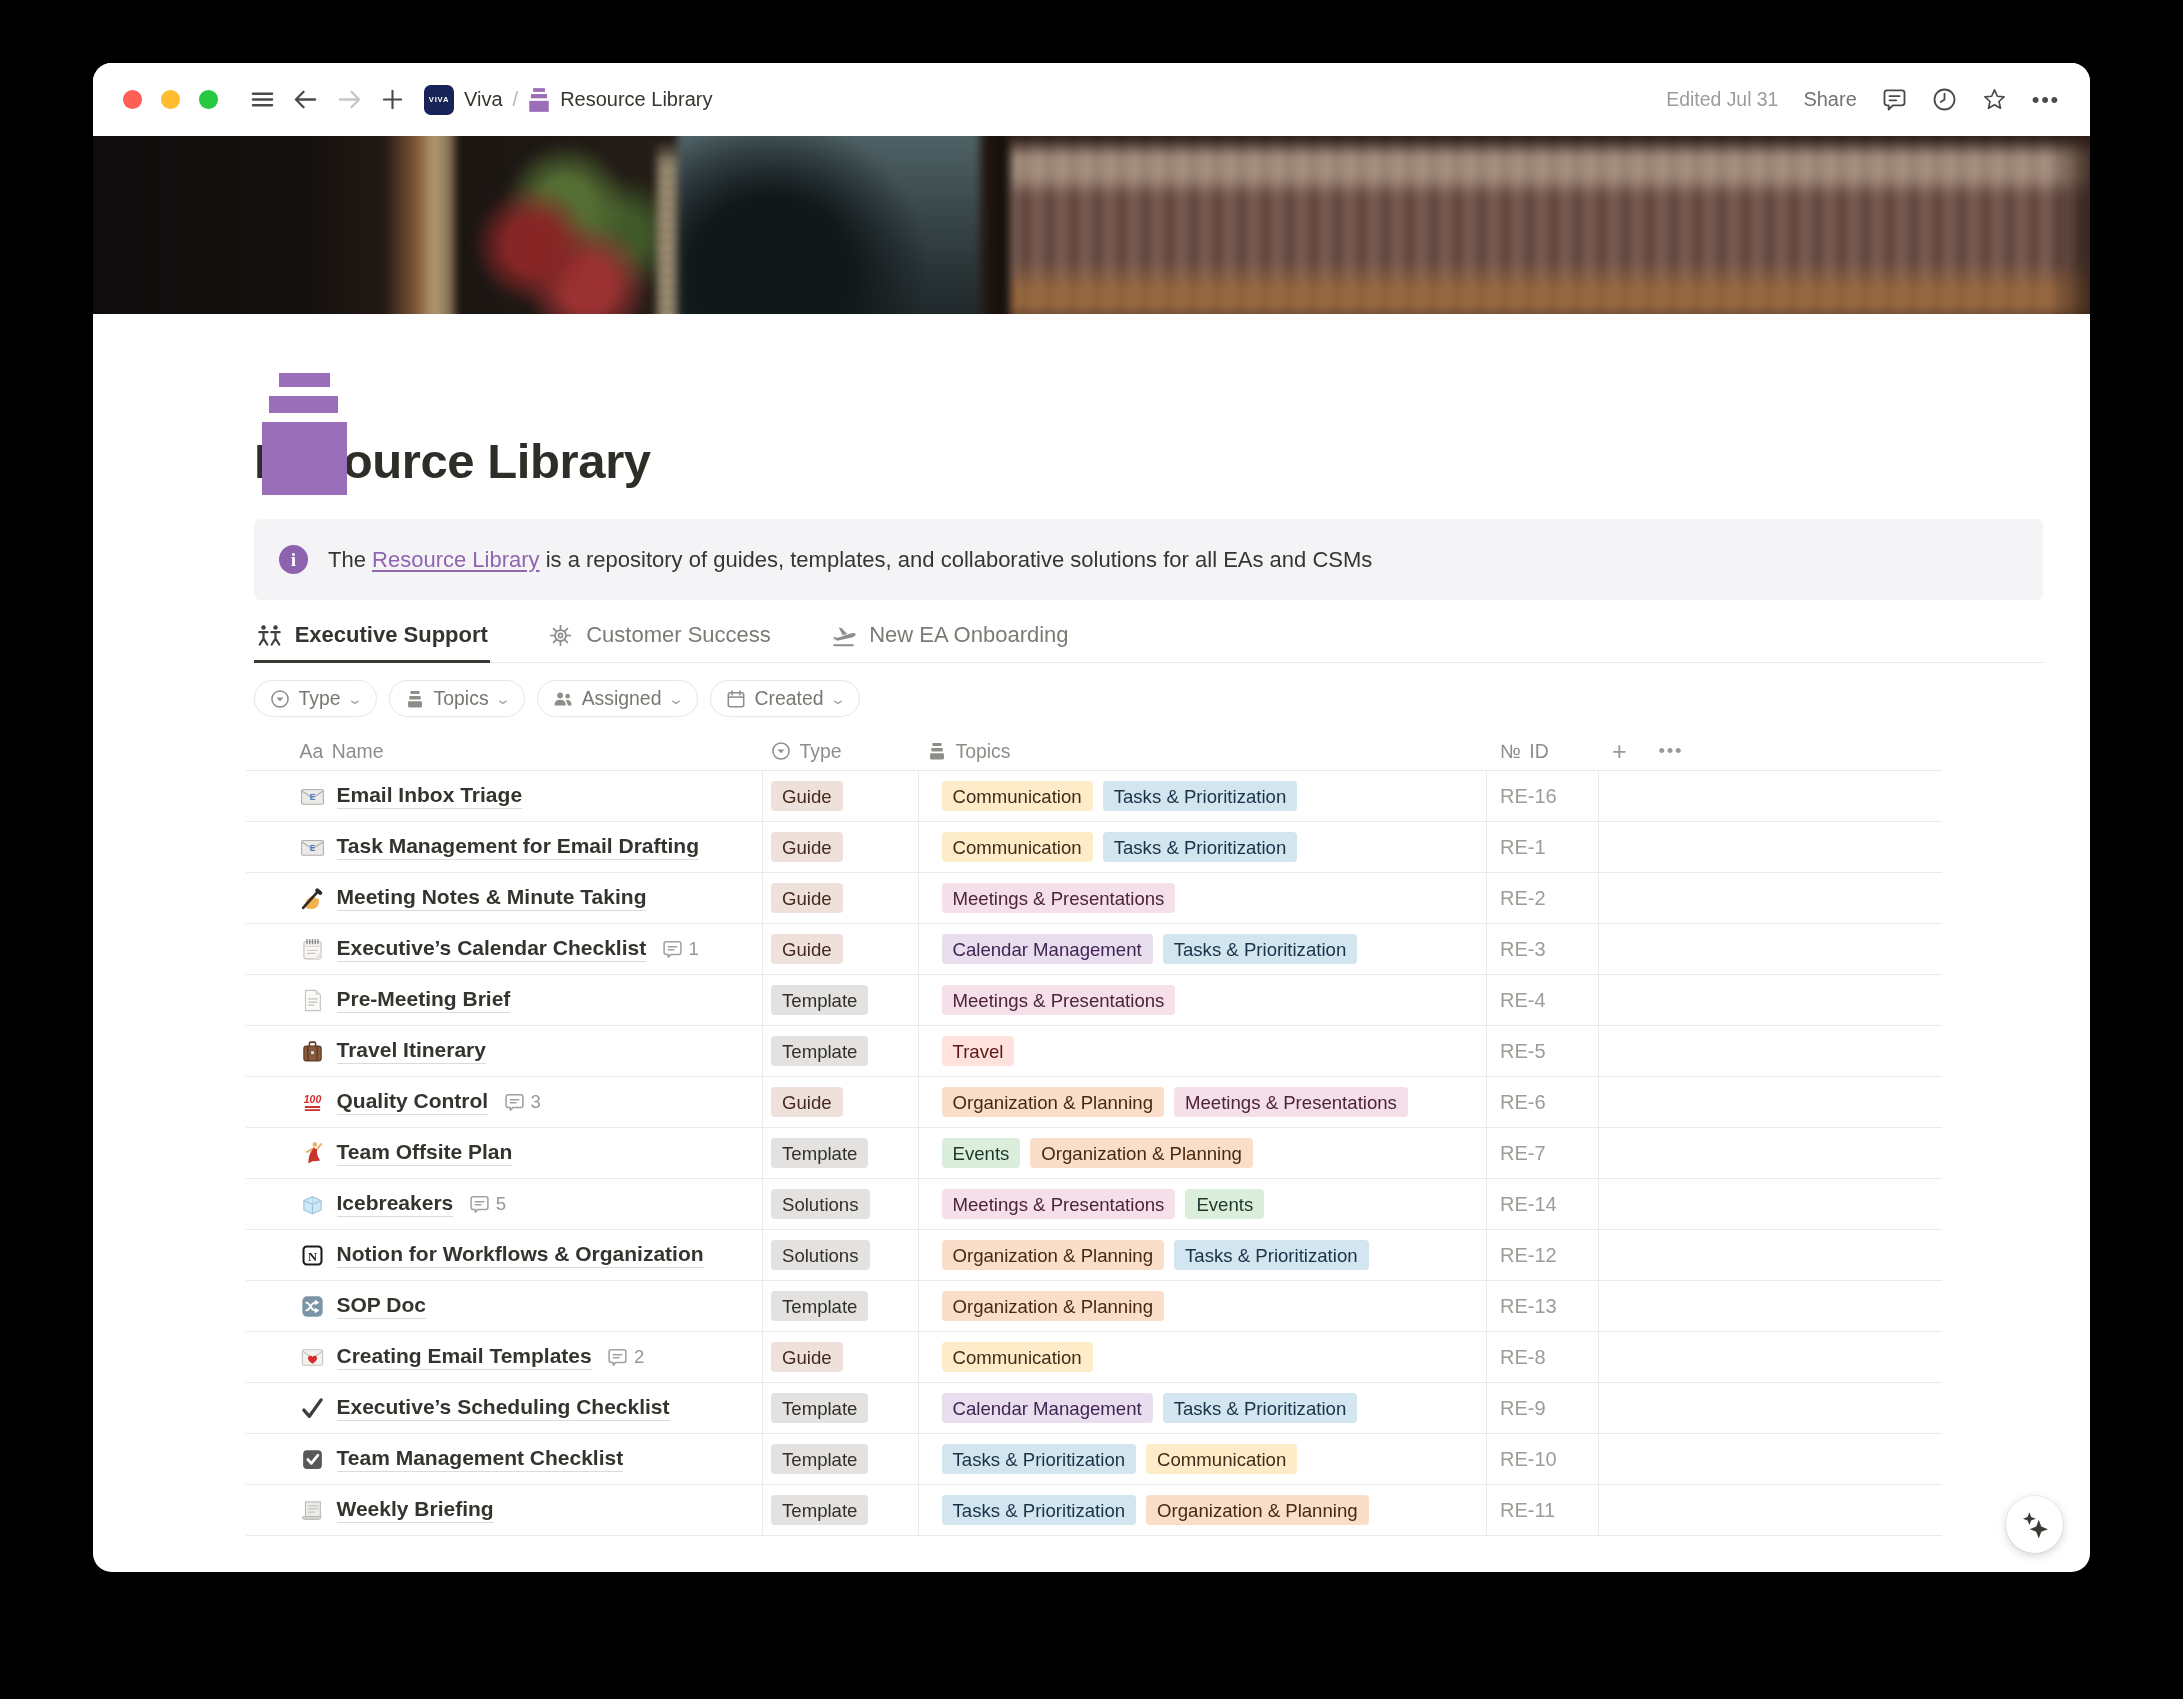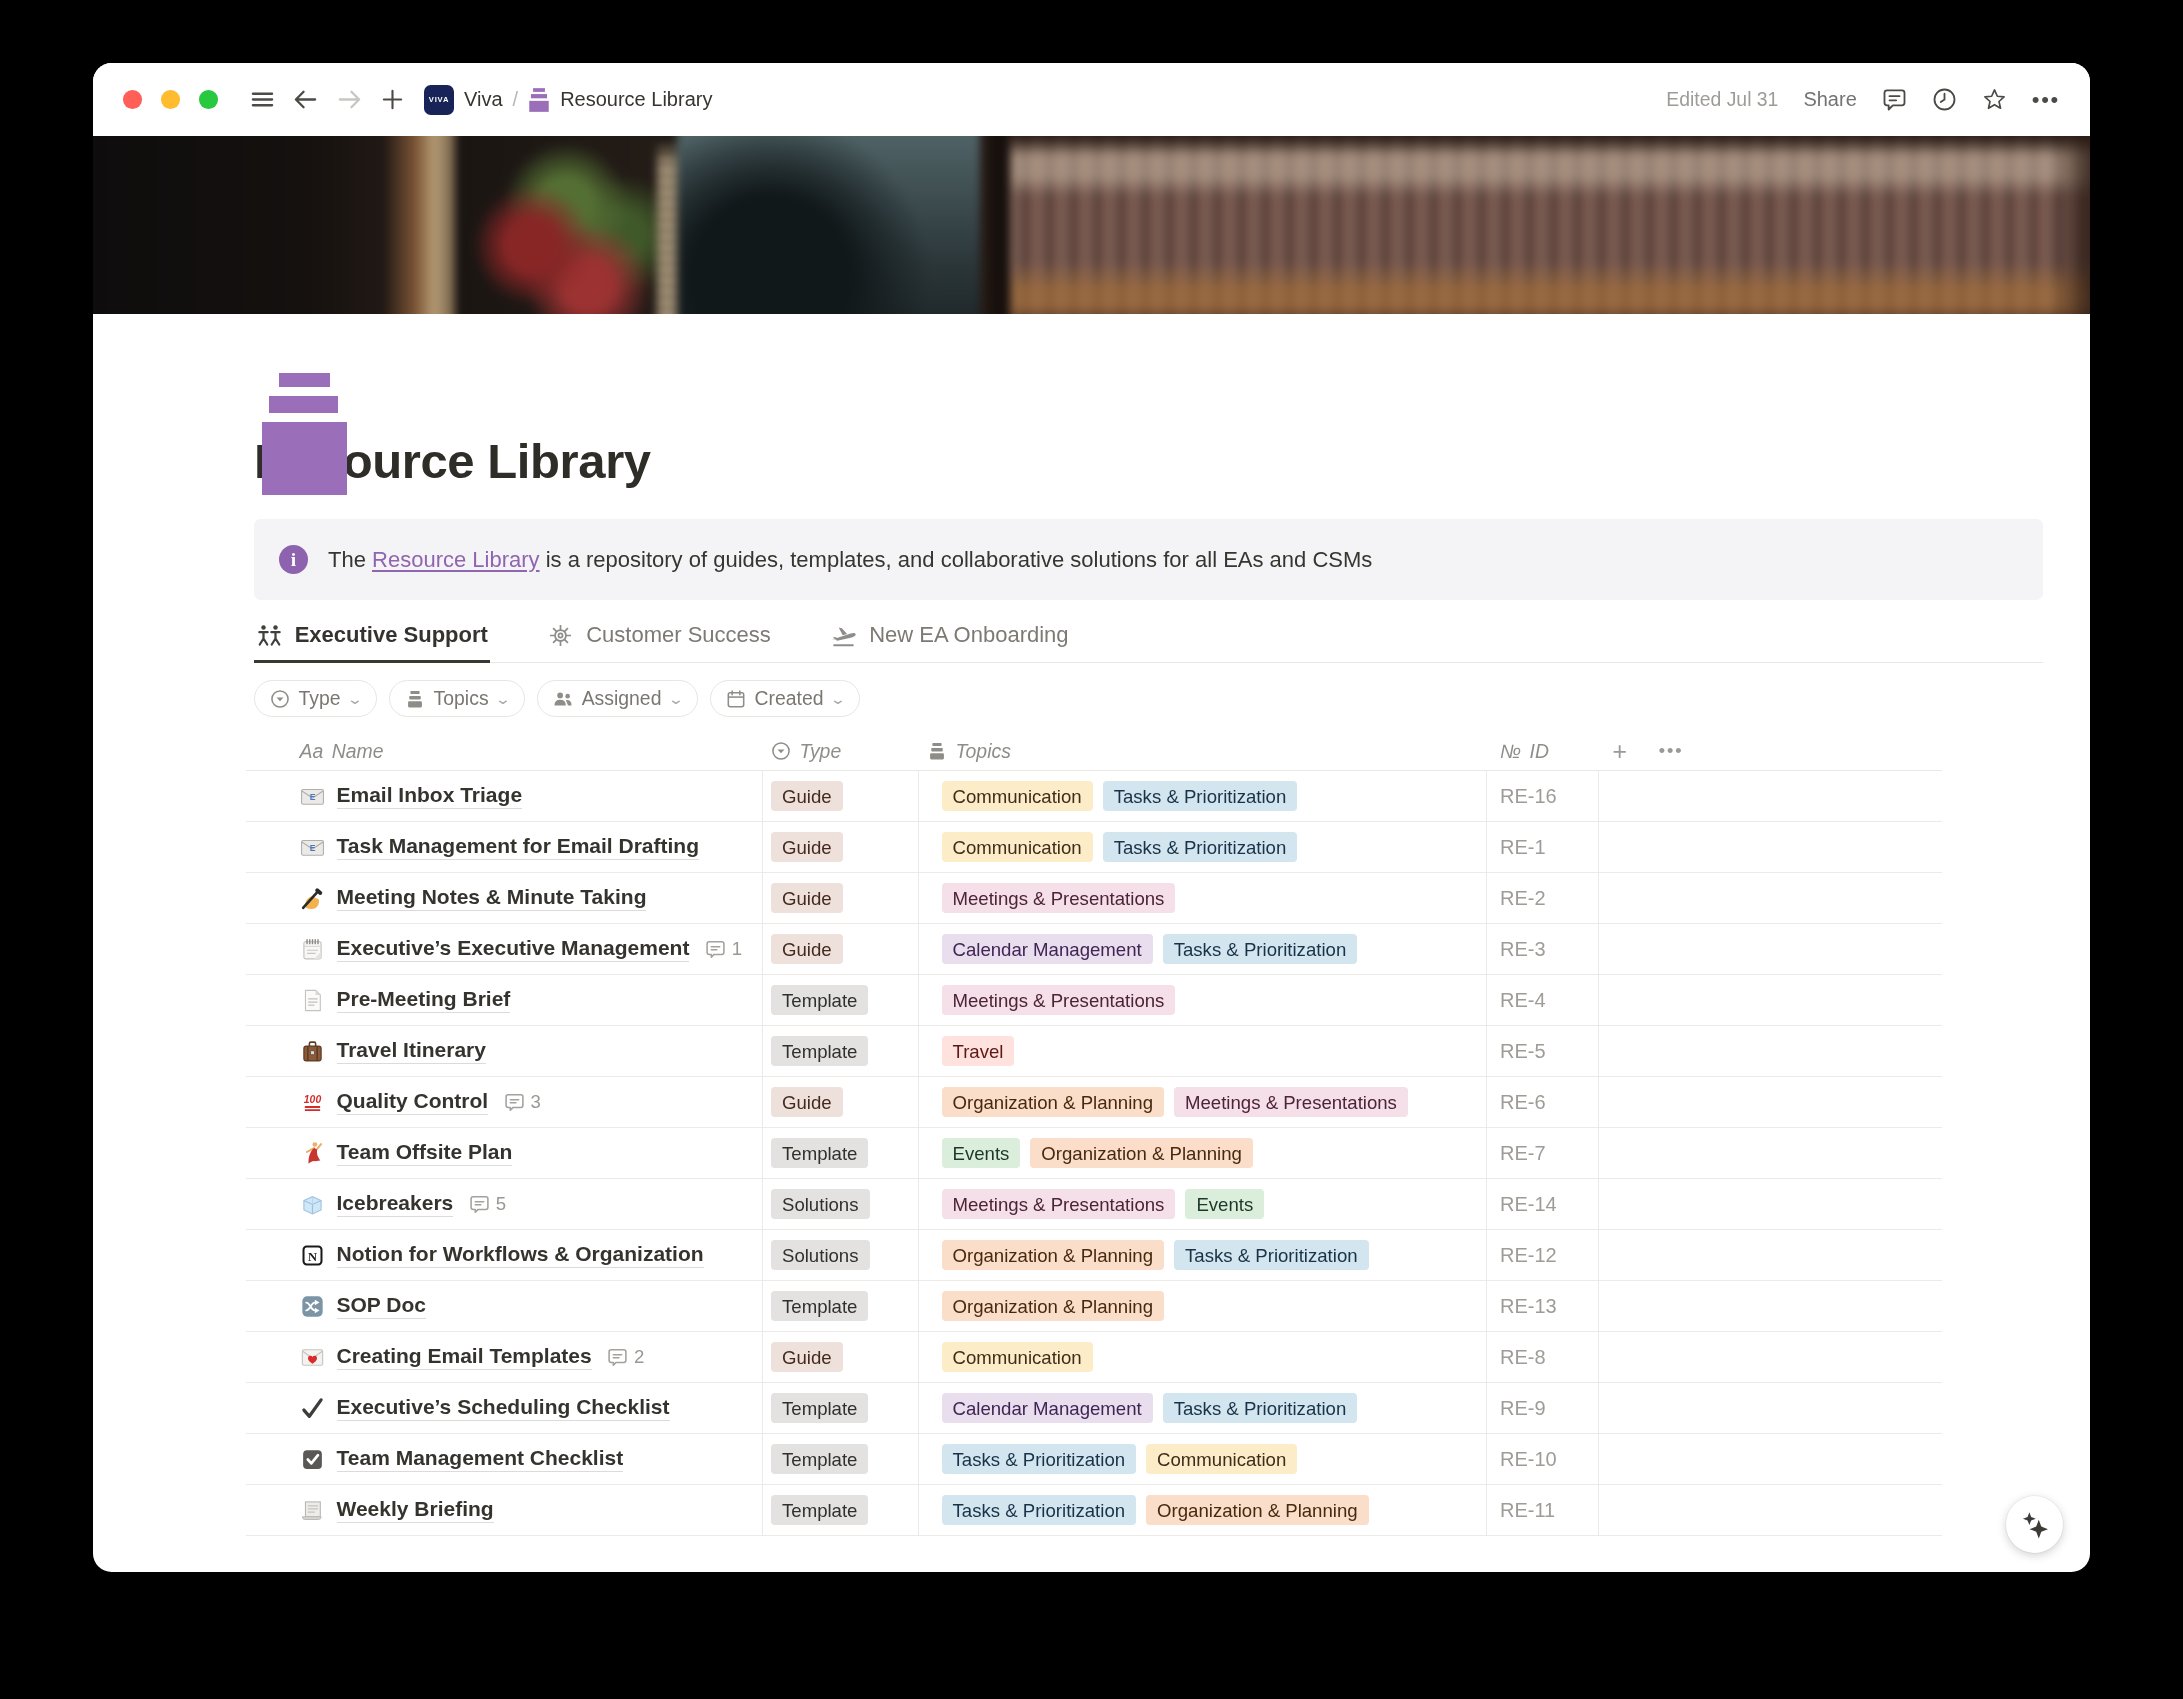--- a/index.html
+++ b/index.html
@@ -75,21 +75,21 @@
   .filters { margin-top:17px; display:flex; gap:12px; }
   .pill { display:flex; align-items:center; gap:8.5px; height:37px; padding:0 15px; border:0.8px solid #e7e6e3;
           border-radius:18.6px; font-size:19.4px; color:#7a7771; background:#fff; }
   .pill .p-ic { width:20px; height:20px; display:inline-flex; }
   .pill .p-ic svg { width:100%; height:100%; }
   .chev { font-size:14.4px; color:#a8a6a2; transform:scaleX(1.4); }
 
   
   .table { margin-top:15px; margin-left:-8.5px; width:1696px; }
   .thead { display:flex; align-items:flex-start; height:39px; border-bottom:0.8px solid #e9e8e5;
-           color:#8f8d87; font-size:19.4px;font-style:italic; }
+           color:#8f8d87; font-size:19.4px; }
   .th { display:flex; align-items:center; gap:8.5px; height:100%; }
   .th svg { width:20px; height:20px; }
   .th-name  { width:517px; padding-left:54px; }
   .th-type  { width:156px; padding-left:8.5px; }
   .th-topics{ width:568px; padding-left:8.5px; }
   .th-id    { width:112px; padding-left:13.5px; }
   .th-extra { width:343px; padding-left:13.5px; gap:32px; color:#9b9995; }
   .th-extra .plus { font-size:25px; font-weight:300; }
   .th-extra .more { font-size:18.6px; letter-spacing:1.7px; }
 
@@ -419,21 +419,21 @@
                   <g stroke="#8a8884" stroke-width="1.8" stroke-linecap="round">
                     <path d="M9 3.5v5M12.5 3.5v5M16 3.5v5M19.5 3.5v5M23 3.5v5"></path>
                   </g>
                   <path d="M5 12h22" stroke="#d8d6d2" stroke-width="1.4"></path>
                   <g stroke="#c9c7c3" stroke-width="1.4">
                     <path d="M9 17h14M9 21h11"></path>
                   </g>
                   <path d="M18 28l9-9v7a2 2 0 0 1-2 2z" fill="#e3e1dd"></path>
                 </svg>
               </span>
-      <span class="nm">Executive’s Executive Management</span>
+      <span class="nm">Executive’s Calendar Checklist</span>
       <span class="cbadge" style="display: inline-flex;">
         <svg viewBox="0 0 30 30">
                   <path d="M6 4h18a3 3 0 0 1 3 3v12a3 3 0 0 1-3 3H13l-4 4v-4H6a3 3 0 0 1-3-3V7a3 3 0 0 1 3-3z" fill="none" stroke="currentColor" stroke-width="2.2" stroke-linejoin="round"></path>
                   <path d="M9 11h12M9 15.5h8" stroke="currentColor" stroke-width="2.2" stroke-linecap="round"></path>
                 </svg>
         <span class="cnt">1</span>
       </span>
     </div>
     <div class="cell c-type">
               <span class="tag type-tag" style="background: rgb(238, 224, 218); color: rgb(68, 42, 30);">Guide</span>

